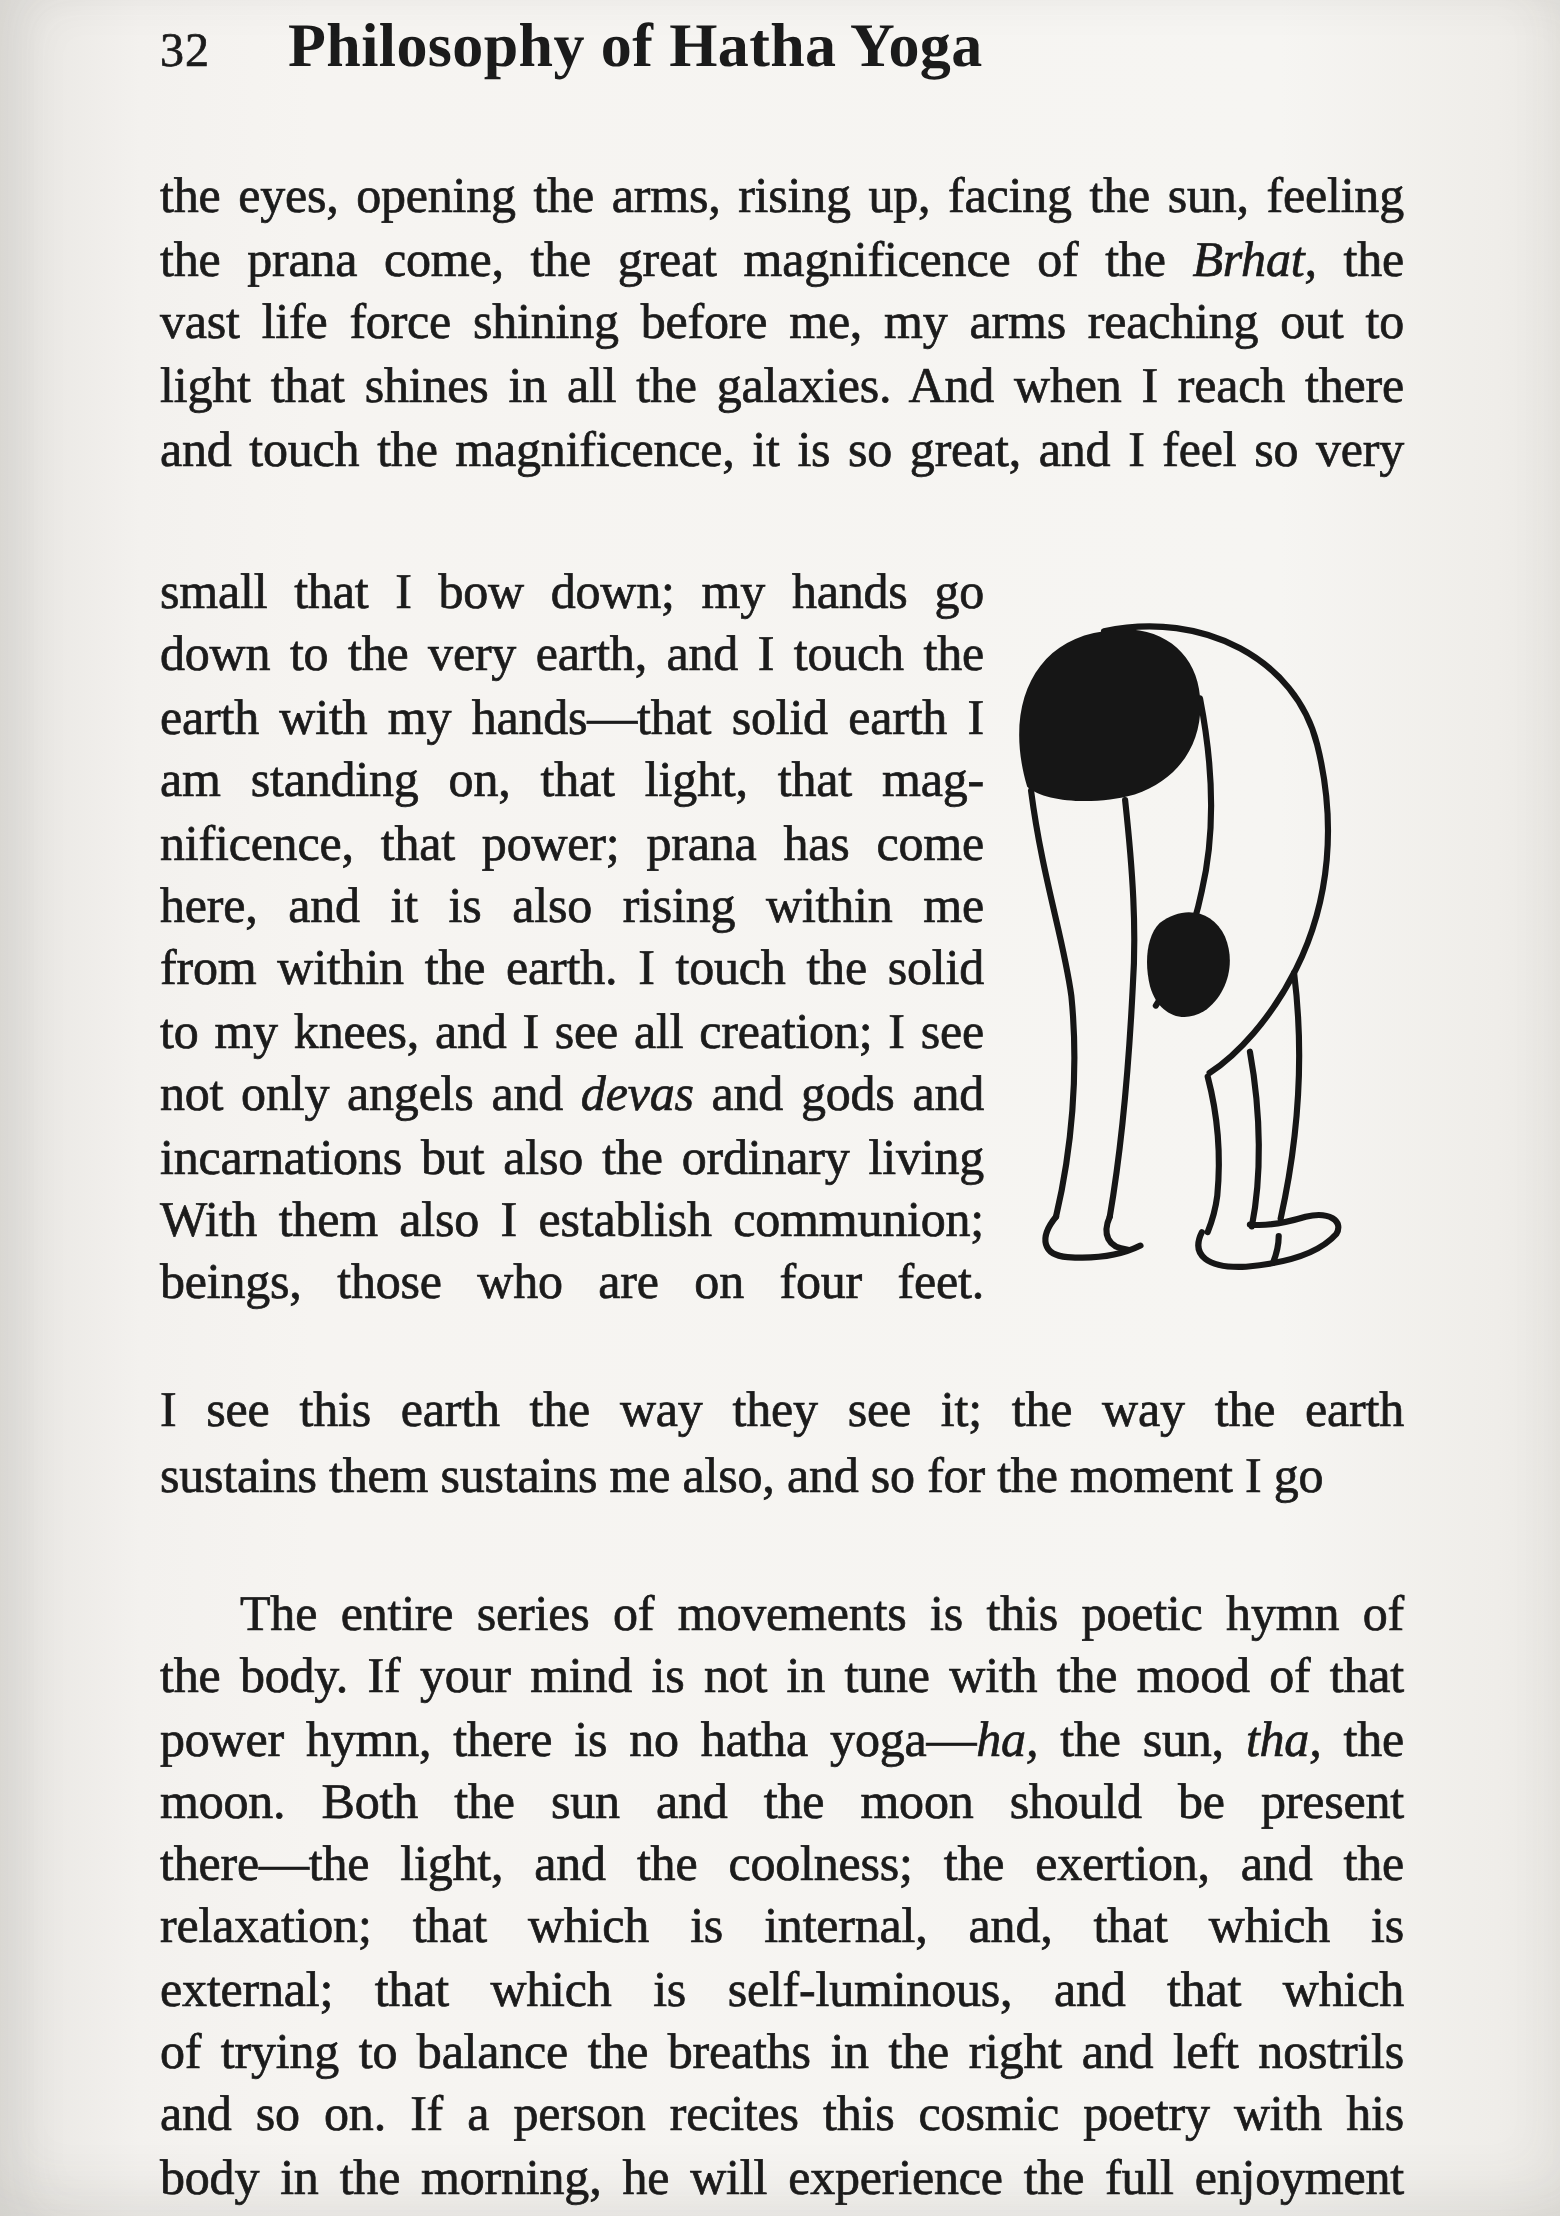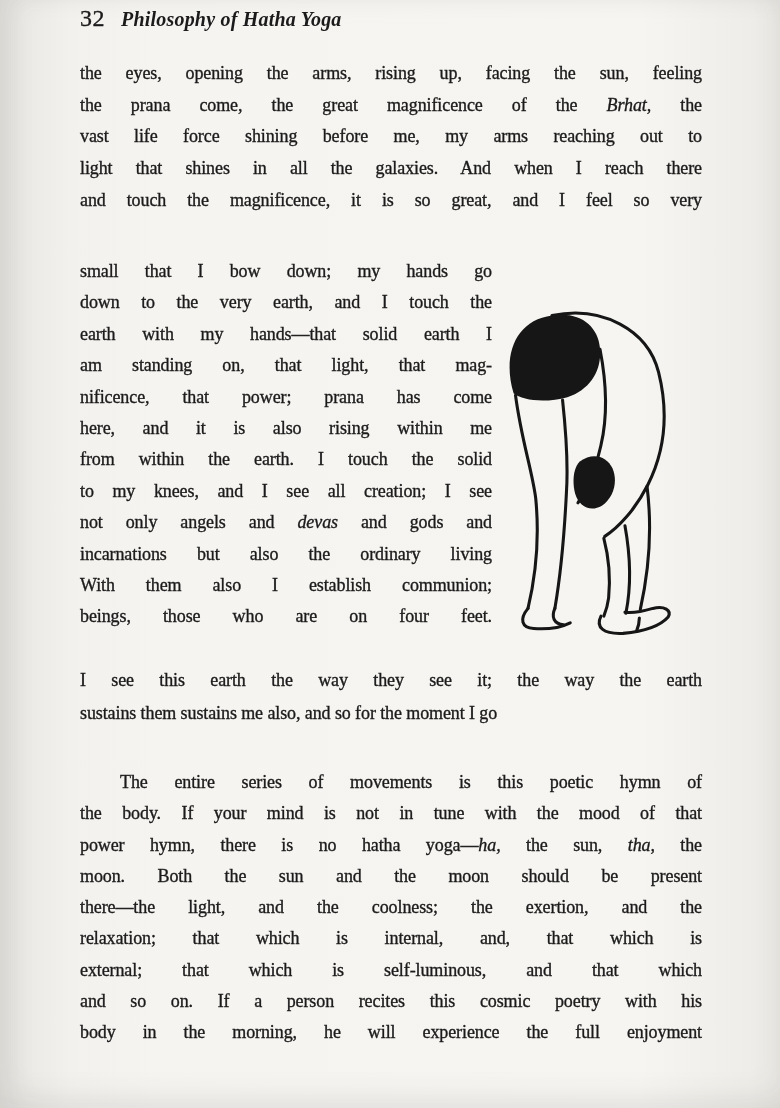--- a/index.html
+++ b/index.html
@@ -10,22 +10,22 @@
     overflow:hidden;
     font-family:"Liberation Serif","DejaVu Serif",serif;
     color:#1b1b1b;
   }
   .page::after{
     content:"";position:absolute;inset:0;pointer-events:none;
     box-shadow:inset 0 -14px 28px rgba(70,65,60,.07), inset 14px 0 24px rgba(70,65,60,.06);
   }
   .runhead{position:absolute;top:5px;left:80px;white-space:nowrap;}
   .pgnum{font-size:24px;letter-spacing:.5px;display:inline-block;-webkit-text-stroke:.35px #1b1b1b;}
-  .runtitle{font-size:20px;font-style:italic;font-weight:bold;margin-left:16px;display:inline-block;letter-spacing:.2px;}
-  .tblock{position:absolute;font-size:18px;-webkit-text-stroke:.35px #1b1b1b;letter-spacing:-.1px;}
+  .runtitle{font-size:31px;font-weight:bold;margin-left:39px;display:inline-block;letter-spacing:.2px;}
+  .tblock{position:absolute;font-size:25px;-webkit-text-stroke:.35px #1b1b1b;letter-spacing:-.1px;margin-top:25px;}
   .tline{text-align:justify;text-align-last:justify;white-space:normal;}
   .tline i{font-style:italic;}
   #para1-top{left:80px;top:58px;width:622px;line-height:31.7px;}
   #para1-narrow{left:80px;top:256px;width:412px;line-height:31.4px;}
   #para1-bottom{left:80px;top:664px;width:622px;line-height:33.4px;}
   #para1-bottom .tline:last-child{text-align-last:left;}
   #para2{left:80px;top:767px;width:622px;line-height:31.3px;}
   #para2 .tline:first-child{text-indent:40px;}
   .illustration{
     position:absolute;left:504px;top:299px;width:192px;height:350px;
@@ -101,17 +101,18 @@
     </div>
 
   <div id="para2" class="tblock">
       <div class="tline"><span>The entire series of movements is this poetic hymn of</span></div>
       <div class="tline"><span>the body. If your mind is not in tune with the mood of that</span></div>
       <div class="tline"><span>power hymn, there is no hatha yoga—</span><i>ha,</i><span> the sun, </span><i>tha,</i><span> the</span></div>
       <div class="tline"><span>moon. Both the sun and the moon should be present</span></div>
       <div class="tline"><span>there—the light, and the coolness; the exertion, and the</span></div>
       <div class="tline"><span>relaxation; that which is internal, and, that which is</span></div>
       <div class="tline"><span>external; that which is self-luminous, and that which</span></div>
+      <div class="tline"><span>of trying to balance the breaths in the right and left nostrils</span></div>
       <div class="tline"><span>and so on. If a person recites this cosmic poetry with his</span></div>
       <div class="tline"><span>body in the morning, he will experience the full enjoyment</span></div>
     </div>
 
 </div>
 
 </body></html>

